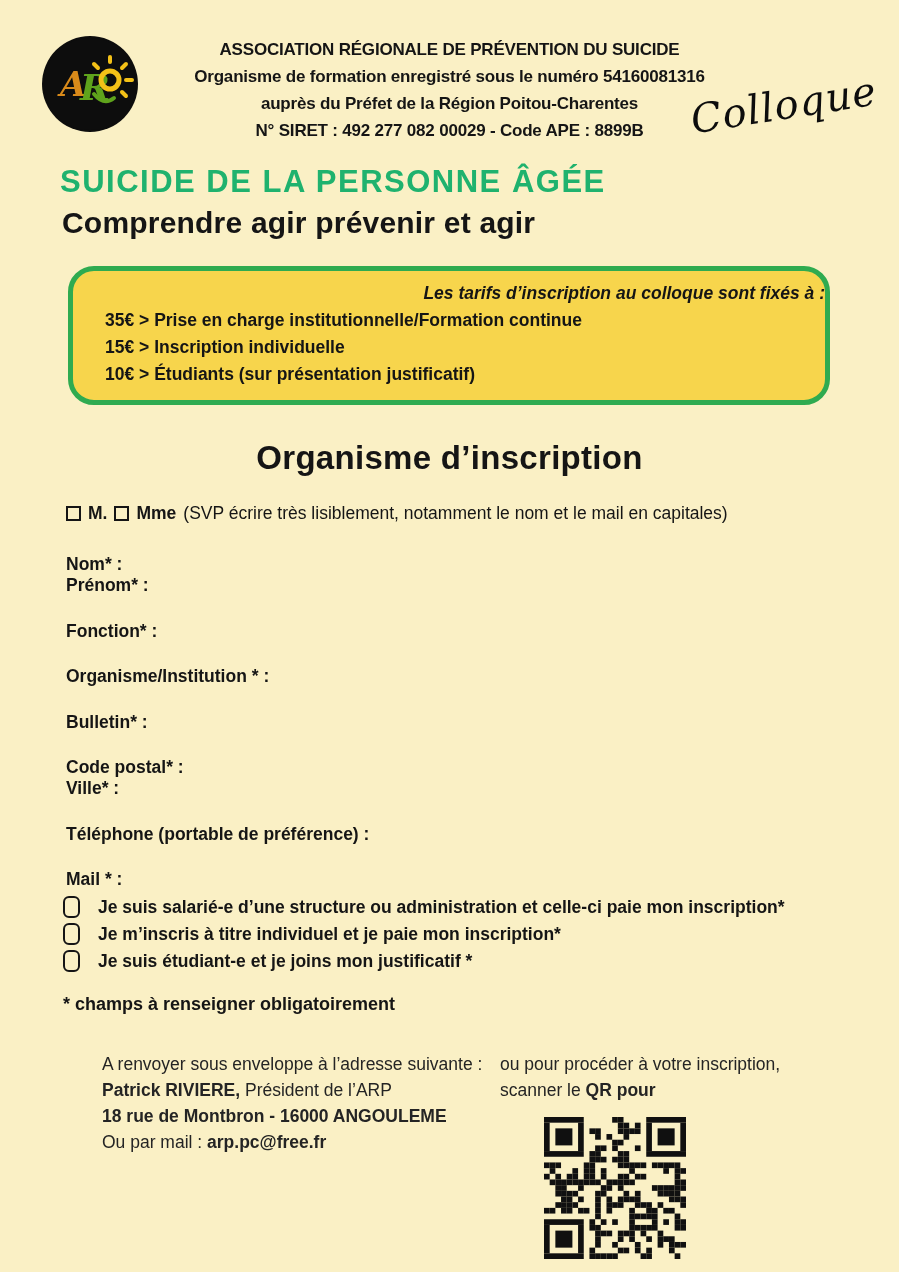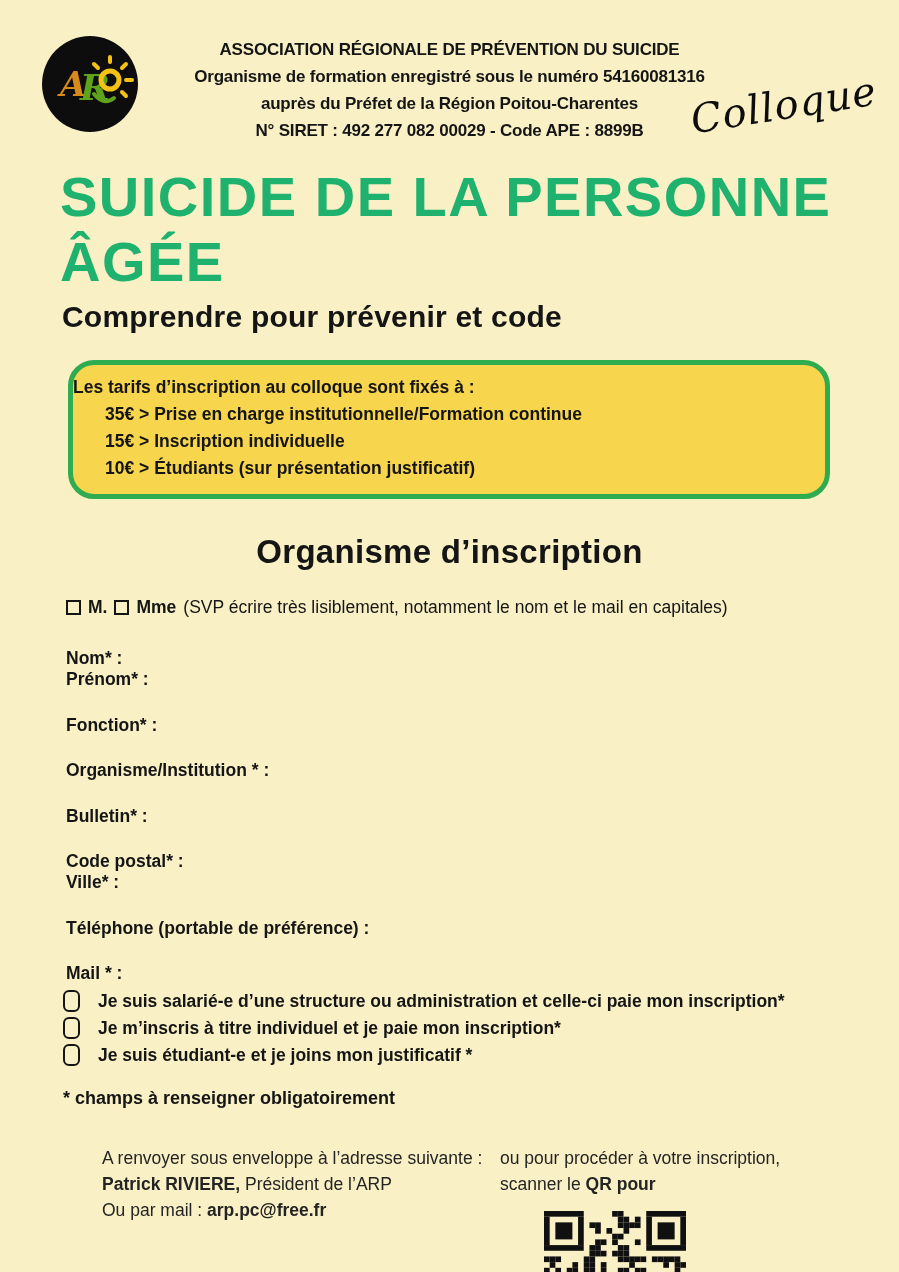--- a/index.html
+++ b/index.html
@@ -14,28 +14,28 @@
   .logo {
     position:absolute; left:42px; top:36px; width:96px; height:96px;
     background:#0d0d0d; border-radius:50%; display:flex; align-items:center; justify-content:center;
   }
   .org-lines { width:100%; text-align:center; font-weight:bold; font-size:17px; line-height:27px; letter-spacing:-0.2px; }
   .colloque {
     position:absolute; right:22px; top:82px; font-size:40px; font-style:italic;
     font-family:"DejaVu Serif", serif; transform:rotate(-9deg); letter-spacing:1px; color:#0d0d0d;
   }
   
-  .main-title { padding-left:60px; margin-top:14px; font-size:56px; font-weight:bold; letter-spacing:1.5px; }
+  .main-title { padding-left:60px; margin-top:14px; font-size:31px; font-weight:bold; letter-spacing:1.5px; }
   .sub-title  { padding-left:62px; margin-top:6px; font-size:30px; font-weight:bold; letter-spacing:0.2px; }
   
   .tarif-box {
     margin:26px 0 0 68px; width:762px; border:5px solid #2FAB50; border-radius:26px;
     padding:9px 0 12px 0; font-weight:bold; font-size:17.5px; line-height:27px;
   }
-  .tarif-heading { text-align:left; }
+  .tarif-heading { text-align:right;font-style:italic; }
   .tarif-item { padding-left:32px; }
   
   .bulletin-title { margin-top:34px; text-align:center; font-size:33px; font-weight:bold; letter-spacing:0.3px; }
   .civility { display:flex; align-items:center; gap:7px; padding-left:66px; margin-top:26px; font-size:17.5px; }
   .cb-square { width:15px; height:15px; border:2px solid #151515; background:transparent; display:inline-block; flex:0 0 auto; }
   .bold { font-weight:bold; }
   .fields { padding-left:66px; margin-top:30px; font-size:17.5px; font-weight:bold; }
   .field-row { display:flex; margin-bottom:24.5px;flex-direction:column; }
   .w-col { width:279px; }
   .w-col2 { width:284px; }
@@ -77,21 +77,21 @@
     <div class="org-lines">
       <div>ASSOCIATION RÉGIONALE DE PRÉVENTION DU SUICIDE</div>
       <div>Organisme de formation enregistré sous le numéro 54160081316</div>
       <div>auprès du Préfet de la Région Poitou-Charentes</div>
       <div>N° SIRET : 492 277 082 00029 - Code APE : 8899B</div>
     </div>
     <div class="colloque">Colloque</div>
   </div>
 
   <div class="main-title" style="color:#1FB26E">SUICIDE DE LA PERSONNE ÂGÉE</div>
-  <div class="sub-title">Comprendre pour prévenir et code</div>
+  <div class="sub-title">Comprendre agir prévenir et agir</div>
 
   <div class="tarif-box" style="background:#F7D54C">
     <div class="tarif-heading">Les tarifs d’inscription au colloque sont fixés à :</div>
     <div class="tarif-item">35€ &gt; Prise en charge institutionnelle/Formation continue</div>
     <div class="tarif-item">15€ &gt; Inscription individuelle</div>
     <div class="tarif-item">10€ &gt; Étudiants (sur présentation justificatif)</div>
   </div>
 
   <div class="bulletin-title">Organisme d’inscription</div>
 
@@ -145,20 +145,21 @@
   </div>
 
   <div class="required-note">* champs à renseigner obligatoirement</div>
 
   <div class="send-block">
     <div class="send-left">
       <div>A renvoyer sous enveloppe  à l’adresse suivante :</div>
       <div>
         <span class="bold">Patrick RIVIERE,</span><span> Président de l’ARP</span>
       </div>
+      <div class="bold">18 rue de Montbron - 16000 ANGOULEME</div>
       <div>
         <span>Ou par mail : </span><span class="bold">arp.pc@free.fr</span>
       </div>
     </div>
     <div class="send-right">
       <div>ou pour procéder à votre inscription,</div>
       <div>
         <span>scanner le </span><span class="bold">QR pour</span>
       </div>
       <div class="qr-wrap" id="qr"><svg width="142" height="142" viewBox="0 0 142 142">

